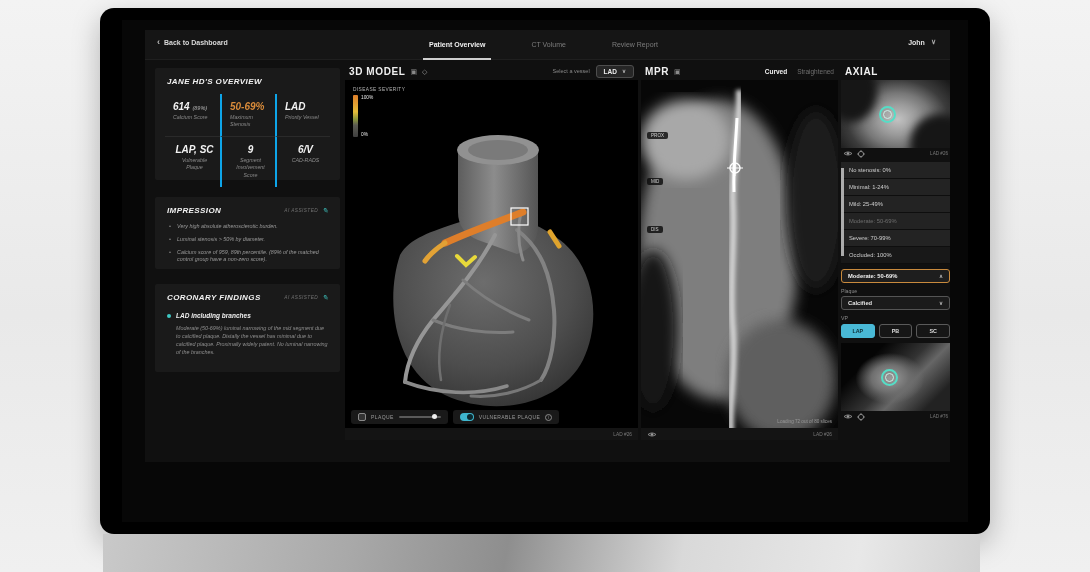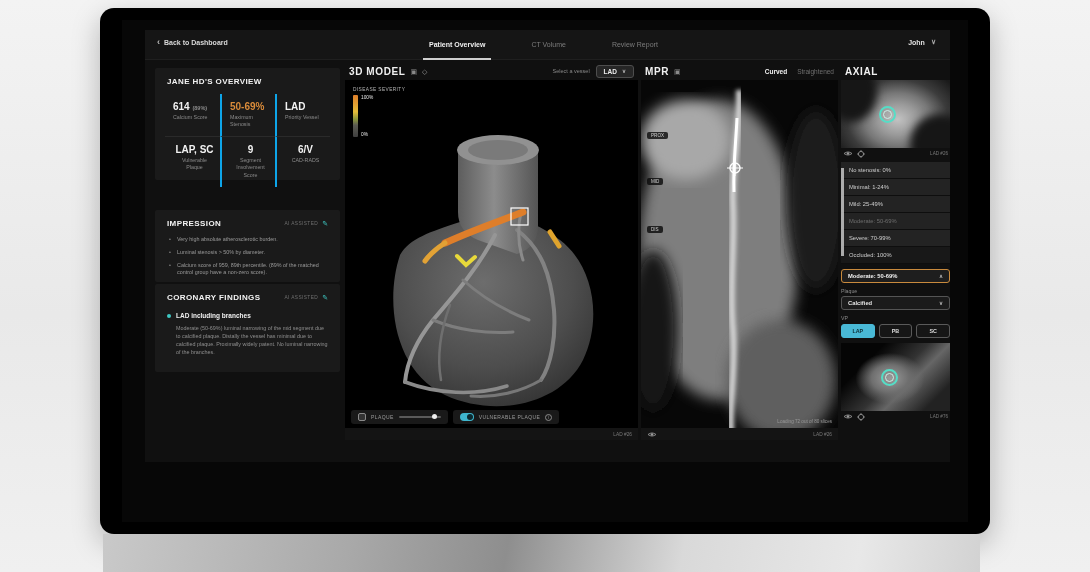--- a/index.html
+++ b/index.html
@@ -22,21 +22,21 @@
   .nav { position:absolute; left:0; top:0; width:805px; height:30px; background:#151515; border-bottom:1px solid #1f1f1f; }
   .back { position:absolute; left:12px; top:8px; display:flex; align-items:center; gap:4px;
           font-size:7px; color:#d8d8d8; font-weight:bold; cursor:pointer; }
   .chev { color:#bbb; font-size:9px; line-height:1; }
   .tabs { position:absolute; left:278px; top:0; height:30px; display:flex; gap:34px; align-items:stretch; }
   .tab { display:flex; align-items:center; font-size:7px; color:#7c7c7c; border-bottom:2px solid transparent; padding:0 6px; cursor:pointer; }
   .tab.active { color:#f0f0f0; font-weight:bold; border-bottom-color:#cfcfcf; }
   .user { position:absolute; right:14px; top:8px; display:flex; gap:6px; align-items:center; font-size:7px; color:#e0e0e0; font-weight:bold; cursor:pointer; }
   .user .dd { font-size:7px; color:#aaa; }
   
-  .card { position:absolute; left:10px; width:185px; background:#1a1a1a; border-radius:2px; }
+  .card { position:absolute; left:10px; width:185px; background:#1a1a1a; border-radius:2px;font-style:italic; }
   .card-title-row { display:flex; justify-content:space-between; align-items:center; padding:9px 12px 0 12px; }
   .card-title { font-size:8px; font-weight:bold; color:#f2f2f2; letter-spacing:.4px; }
   .ai { display:flex; gap:4px; align-items:center; }
   .ai-label { font-size:4.8px; color:#6f6f6f; letter-spacing:.4px; }
   .pencil { color:#3ec8c3; font-size:7px; cursor:pointer; }
   .stats { display:grid; grid-template-columns:1fr 1fr 1fr; margin:8px 10px 0 10px; }
   .stat { padding:7px 4px 8px 8px; border-left:2px solid #0ea5e9; }
   .stat:nth-child(1),.stat:nth-child(4){ border-left:none; }
   .stat:nth-child(n+4){ border-top:1px solid #2a2a2a;text-align:center; }
   .stat-value { font-size:10px; font-weight:bold; color:#f2f2f2; }
@@ -168,21 +168,21 @@
         <div class="stat-value">9</div>
         <div class="stat-label">Segment Involvement Score</div>
       </div>
       <div class="stat">
         <div class="stat-value">6/V</div>
         <div class="stat-label">CAD-RADS</div>
       </div>
     </div>
   </div>
 
-  <div class="card" style="top:180px;height:72px;">
+  <div class="card" style="top:167px;height:72px;">
     <div class="card-title-row">
       <div class="card-title">IMPRESSION</div>
       <div class="ai">
         <span class="ai-label">AI ASSISTED</span>
         <span class="pencil">✎</span>
       </div>
     </div>
     <ul class="bullets">
       <li>Very high absolute atherosclerotic burden.</li>
       <li>Luminal stenosis &gt; 50% by diameter.</li>

